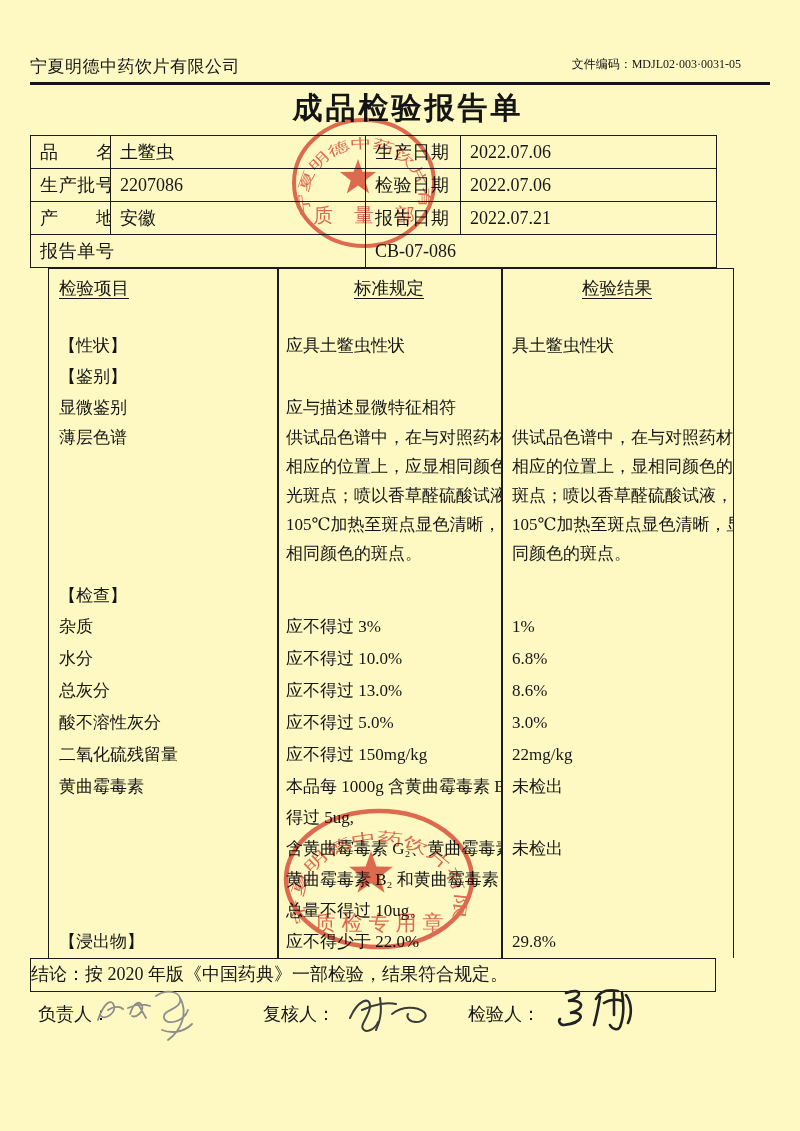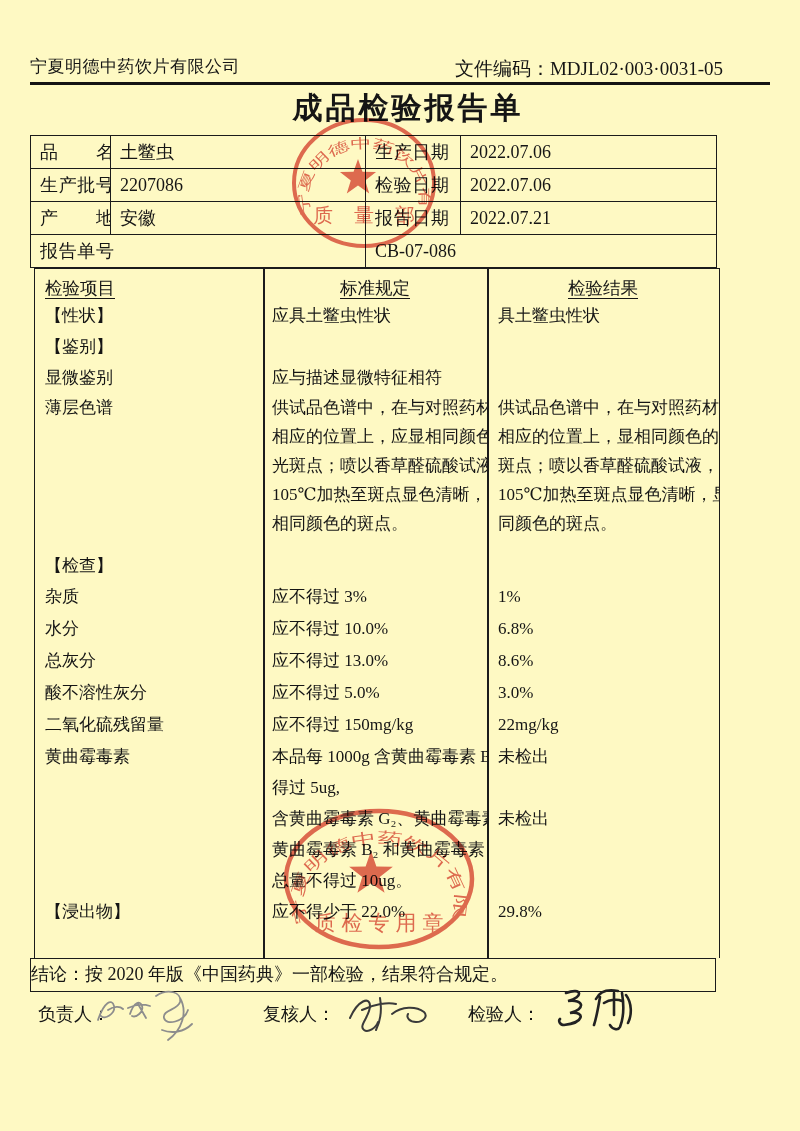--- a/index.html
+++ b/index.html
@@ -2,38 +2,38 @@
 <html><head>
 <meta charset="utf-8">
 <style>
   html,body{margin:0;padding:0;background:#888;}
   .page{
     position:relative;width:800px;height:1131px;margin:0 auto;background:#fef9c3;
     font-family:"Liberation Serif","DejaVu Serif",serif;color:#151515;overflow:hidden;
   }
   
   .co-name{position:absolute;left:30px;top:55px;font-size:17px;letter-spacing:.5px;}
-  .doc-code{position:absolute;right:77px;top:56px;font-size:19px;}
+  .doc-code{position:absolute;right:59px;top:56px;font-size:12px;}
   .head-rule{position:absolute;left:30px;top:82px;width:740px;height:3px;background:#141414;}
   .title{position:absolute;left:0;top:88px;width:100%;text-align:center;
          font-size:30px;font-weight:bold;letter-spacing:3px;padding-left:8px;}
   
   .info-table{position:absolute;left:30px;top:135px;border-collapse:collapse;table-layout:fixed;width:686px;border-radius:26px;}
   .info-table td{border:1.6px solid #1b1b1b;height:32px;font-size:18px;padding:0 0 0 9px;vertical-align:middle;white-space:nowrap;overflow:hidden;}
   .jl{display:inline-block;width:74px;text-align:justify;text-align-last:justify;}
   
-  .main-table{position:absolute;left:34px;top:268px;width:686px;height:690px;
+  .main-table{position:absolute;left:48px;top:268px;width:686px;height:690px;
               border:1.6px solid #1b1b1b;border-bottom:none;box-sizing:border-box;font-size:17px;}
   .vline{position:absolute;top:0;bottom:0;width:1.6px;background:#1b1b1b;}
   .vline.v1{left:228px;} .vline.v2{left:452px;}
   .mhead{display:grid;grid-template-columns:228px 224px 1fr;padding-top:7px;font-size:17.5px;}
   .mhead .h{line-height:24px;}
   .mhead .h span{text-decoration:underline;text-underline-offset:4px;}
   .mhead .h.c0{padding-left:10px;} .mhead .h.c1,.mhead .h.c2{text-align:center;}
-  #main-rows{}
+  #main-rows{margin-top:30px;}
   .mrow{display:grid;grid-template-columns:228px 224px 1fr;}
   .mrow .cell{white-space:nowrap;overflow:hidden;}
   .mrow .cell.item{padding-left:10px;}
   .mrow .cell.std{padding-left:9px;}
   .mrow .cell.res{padding-left:11px;}
   .mrow .line{line-height:31px;}
   .mrow.lh32 .line{line-height:32px;}
   .mrow.para .line{line-height:29px;}
   .mrow.gap{margin-top:12px;gap:14px;}
   

